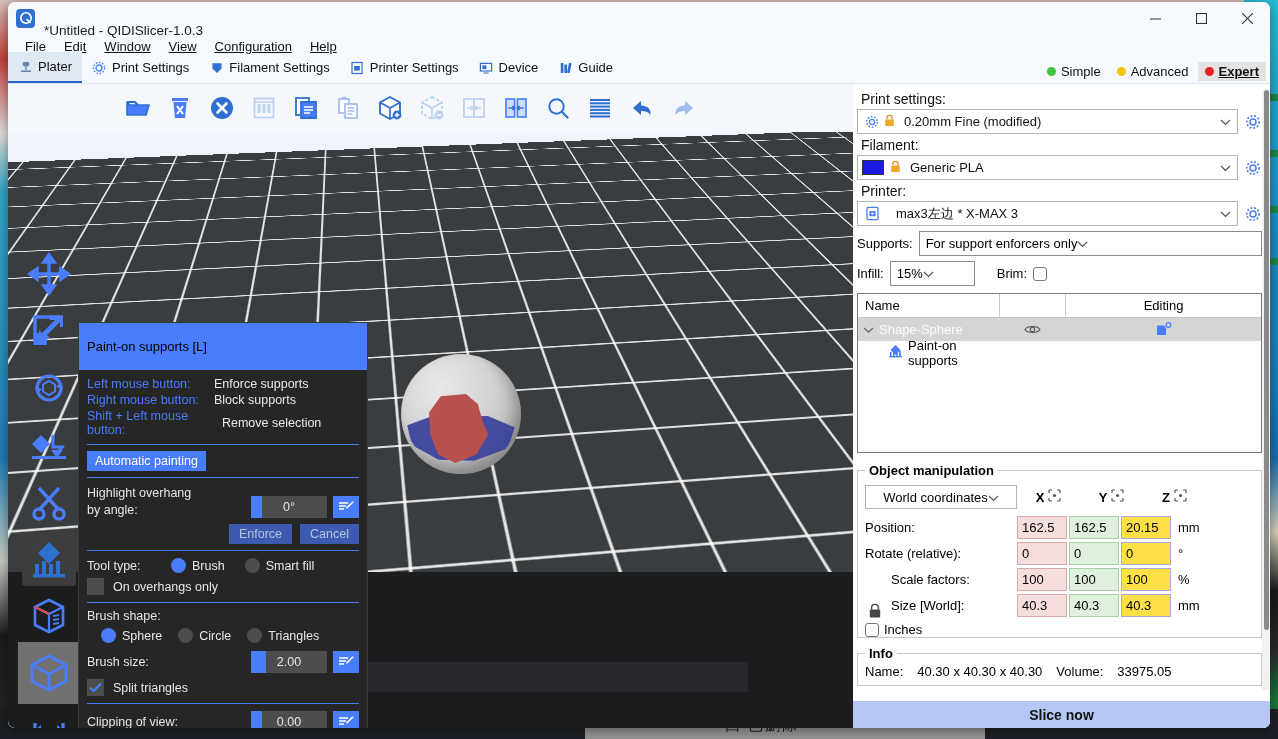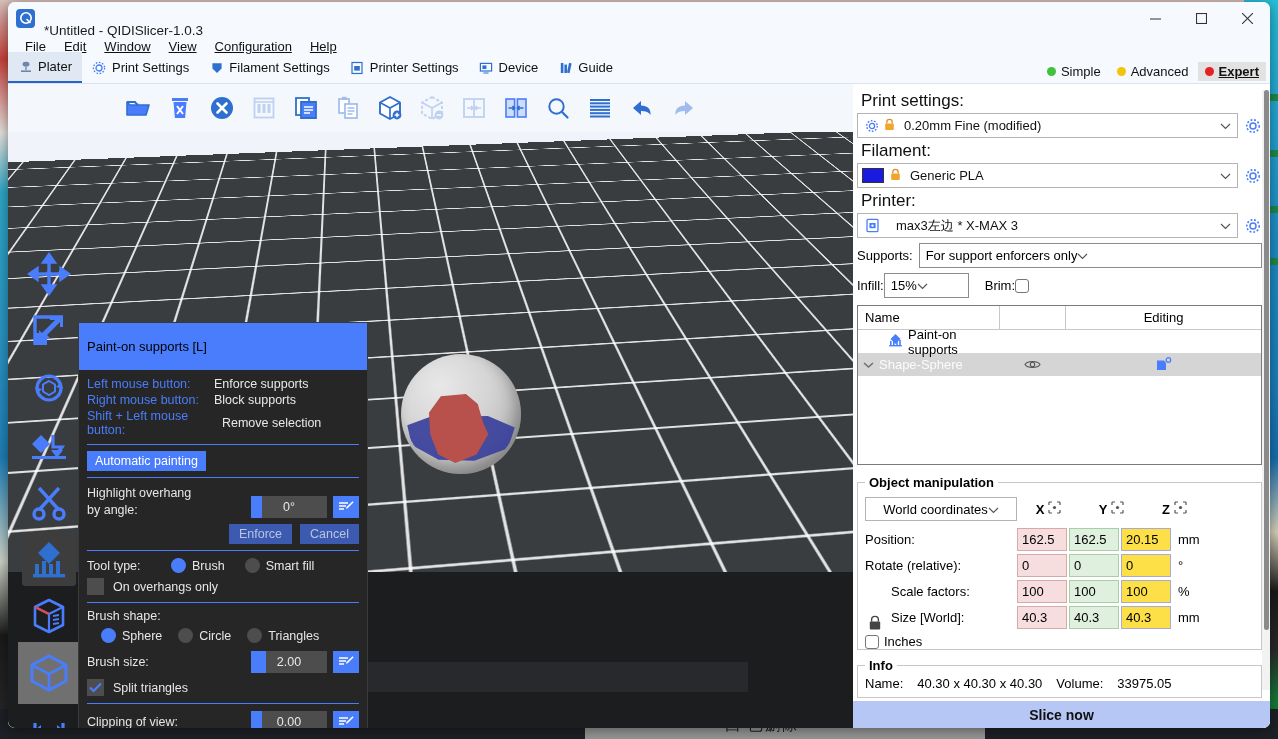--- a/index.html
+++ b/index.html
@@ -160,37 +160,37 @@
   .slider { display:flex; align-items:center; background:#4d4d4d; width:76px; height:22px; position:relative; }
   .slider .fill { background:#4a7dfb; height:22px; }
   .slider .txt { position:absolute; width:76px; text-align:center; font-size:12.5px; color:#e8e8e8; }
   .editico { width:26px; height:22px; background:#4a7dfb; display:flex; align-items:center; justify-content:center; margin-left:6px; }
   .radio { width:15px; height:15px; border-radius:50%; background:#4d4d4d; display:inline-block; position:relative; }
   .radio.on { background:#4a7dfb; }
   .chk { width:17px; height:17px; background:#4d4d4d; display:inline-flex; align-items:center; justify-content:center; }
 
   
   #right { padding: 4px 8px 0 4px; }
-  .rlabel { font-size:17px; color:#111; margin: 3px 0 2px 4px; }
+  .rlabel { font-size:14px; color:#111; margin: 3px 0 2px 4px; }
   .combo-row { display:flex; align-items:center; gap:6px; margin-bottom:1px; }
   .combo {
     flex:1; height:25px; border:1px solid #b4b4b4; background:#fff;
     display:flex; align-items:center; padding:0 4px; font-size:13px; color:#111; position:relative;
   }
   .combo .chev { position:absolute; right:6px; color:#555; }
   .combo .leadico { width:20px; display:flex; align-items:center; justify-content:center; margin-right:2px; }
   .lock { width:13px; margin-right:7px; }
   .swatch { width:22px; height:15px; background:#1a1ae0; border:1px solid #333; margin-right:6px; }
   .gear-right { width:18px; display:flex; align-items:center; justify-content:center; }
 
   .sup-row { display:flex; align-items:center; gap:6px; margin-top:5px; }
   .sup-row .lbl { font-size:13px; }
   .sup-combo { flex:1; height:25px; border:1px solid #8c8c8c; background:#fff;
                display:flex; align-items:center; padding:0 6px; font-size:13px; position:relative; }
-  .infill-row { display:flex; align-items:center; margin-top:5px; }
+  .infill-row { display:flex; align-items:center; gap:6px; margin-top:5px; }
   .infill-combo { width:85px; height:25px; border:1px solid #8c8c8c; background:#fff;
                   display:flex; align-items:center; padding:0 6px; font-size:13px; position:relative; }
   .cbox { width:14px; height:14px; border:1px solid #767676; border-radius:3px; background:#fff; display:inline-block; }
 
   
   #objlist { margin-top:7px; border:1px solid #7a7a7a; height:160px; background:#fff; }
   #objhead { display:flex; height:24px; border-bottom:1px solid #c8c8c8; font-size:13px; align-items:center; }
   #objhead .c1 { flex:1; padding-left:7px; }
   #objhead .c2 { width:66px; border-left:1px solid #c8c8c8; height:24px; }
   #objhead .c3 { width:196px; border-left:1px solid #c8c8c8; height:24px; display:flex; align-items:center; justify-content:center; }
@@ -819,61 +819,61 @@
         <span style="font-size:13px;margin-left:16px">Brim:</span>
         <span class="cbox"></span>
       </div>
 
       <div id="objlist">
         <div id="objhead">
           <div class="c1">Name</div>
           <div class="c2"></div>
           <div class="c3">Editing</div>
         </div>
+        <div class="objrow sel">
+          <div class="name">
+            <span>
+              <svg width="11" height="8" viewBox="0 0 11 8">
+                  <path d="M1 2l4.5 4L10 2" fill="none" stroke="#6e6e6e" stroke-width="1.5"></path>
+                </svg>
+            </span>
+            <span>Shape-Sphere</span>
+          </div>
+          <div class="eyecol">
+            <svg width="17" height="11" viewBox="0 0 17 11">
+                <path d="M1 5.5C3.5 1.5 13.5 1.5 16 5.5 13.5 9.5 3.5 9.5 1 5.5Z" fill="none" stroke="#555" stroke-width="1.1"></path>
+                <circle cx="8.5" cy="5.5" r="2.2" fill="none" stroke="#555" stroke-width="1.1"></circle>
+              </svg>
+          </div>
+          <div class="editcol">
+            <svg width="17" height="15" viewBox="0 0 17 15">
+                <path d="M2 3.5h7l2 2.5v7H2Z" fill="#4a7dfb"></path>
+                <circle cx="13.4" cy="3" r="2.3" fill="none" stroke="#4a7dfb" stroke-width="1.3"></circle>
+              </svg>
+          </div>
+        </div>
         <div class="objrow child">
           <div class="name">
             <span>
               <svg width="15" height="14" viewBox="0 0 15 14">
                   <path d="M7.5 1l5 5-5 5-5-5Z" fill="#4a7dfb"></path>
                   <g fill="#4a7dfb">
                     <rect x="2" y="8" width="1.6" height="4"></rect>
                     <rect x="5" y="7" width="1.6" height="5"></rect>
                     <rect x="8.2" y="8" width="1.6" height="4"></rect>
                     <rect x="11.2" y="7" width="1.6" height="5"></rect>
                   </g>
                   <rect x="1.2" y="12" width="12.6" height="1.4" fill="#4a7dfb"></rect>
                 </svg>
             </span>
             <span>Paint-on supports</span>
           </div>
           <div class="eyecol"></div>
           <div class="editcol"></div>
         </div>
-        <div class="objrow sel">
-          <div class="name">
-            <span>
-              <svg width="11" height="8" viewBox="0 0 11 8">
-                  <path d="M1 2l4.5 4L10 2" fill="none" stroke="#6e6e6e" stroke-width="1.5"></path>
-                </svg>
-            </span>
-            <span>Shape-Sphere</span>
-          </div>
-          <div class="eyecol">
-            <svg width="17" height="11" viewBox="0 0 17 11">
-                <path d="M1 5.5C3.5 1.5 13.5 1.5 16 5.5 13.5 9.5 3.5 9.5 1 5.5Z" fill="none" stroke="#555" stroke-width="1.1"></path>
-                <circle cx="8.5" cy="5.5" r="2.2" fill="none" stroke="#555" stroke-width="1.1"></circle>
-              </svg>
-          </div>
-          <div class="editcol">
-            <svg width="17" height="15" viewBox="0 0 17 15">
-                <path d="M2 3.5h7l2 2.5v7H2Z" fill="#4a7dfb"></path>
-                <circle cx="13.4" cy="3" r="2.3" fill="none" stroke="#4a7dfb" stroke-width="1.3"></circle>
-              </svg>
-          </div>
-        </div>
       </div>
 
       <fieldset class="grp" style="position:relative">
         <legend>Object manipulation</legend>
 
         <div class="man-head">
           <div class="wc-combo">
             <span>World coordinates</span>
             <span class="chev">
               <svg width="11" height="7" viewBox="0 0 11 7">

